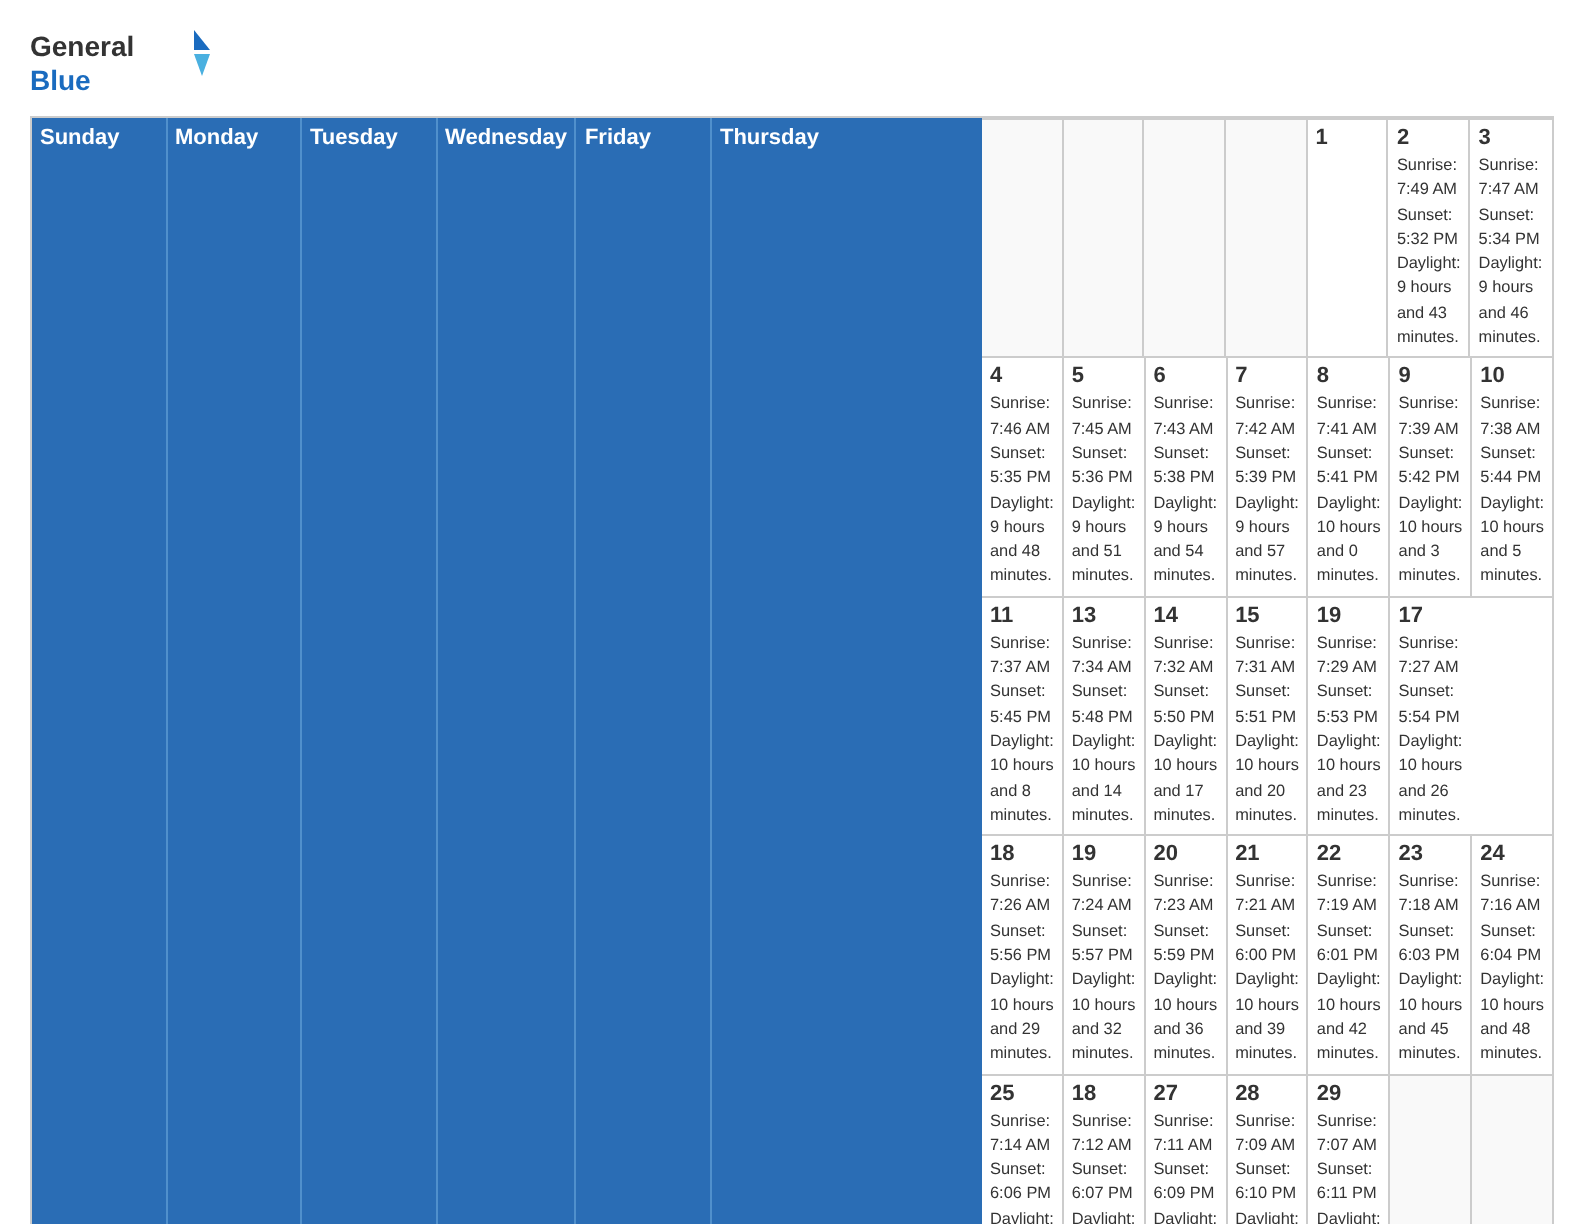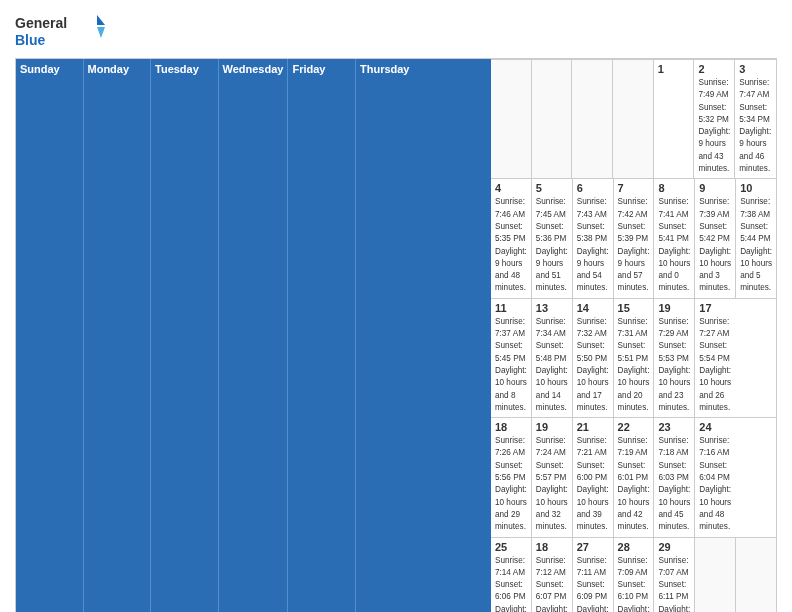--- a/index.html
+++ b/index.html
@@ -268,20 +268,28 @@
       </div>
           <div class="cal-cell">
         <span class="day-number">19</span>
         <div class="cell-info">
           Sunrise: 7:24 AM<br>
           Sunset: 5:57 PM<br>
           Daylight: 10 hours and 32 minutes.
         </div>
       </div>
           <div class="cal-cell">
+        <span class="day-number">20</span>
+        <div class="cell-info">
+          Sunrise: 7:23 AM<br>
+          Sunset: 5:59 PM<br>
+          Daylight: 10 hours and 36 minutes.
+        </div>
+      </div>
+          <div class="cal-cell">
         <span class="day-number">21</span>
         <div class="cell-info">
           Sunrise: 7:21 AM<br>
           Sunset: 6:00 PM<br>
           Daylight: 10 hours and 39 minutes.
         </div>
       </div>
           <div class="cal-cell">
         <span class="day-number">22</span>
         <div class="cell-info">

